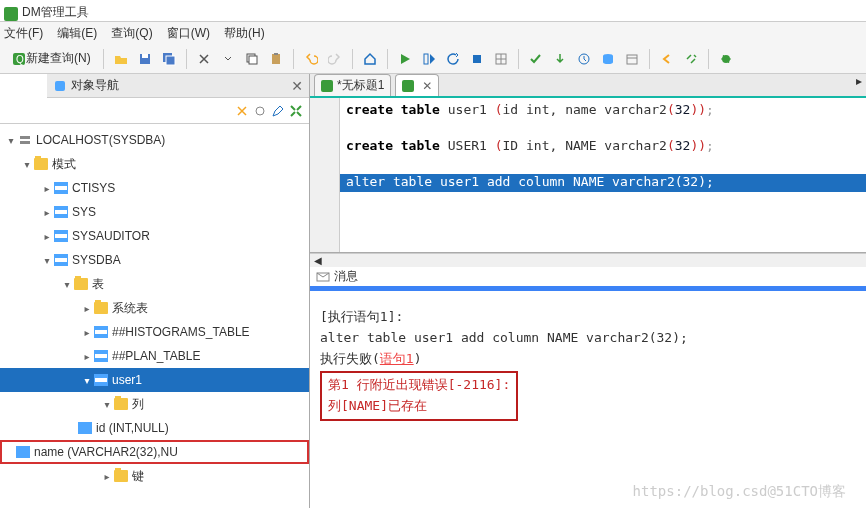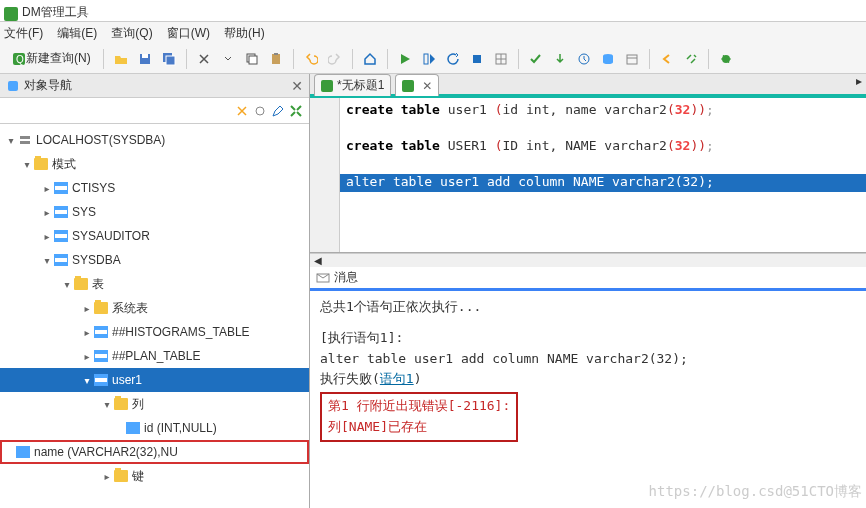--- a/index.html
+++ b/index.html
@@ -7,56 +7,56 @@
   .titlebar { height: 22px; background: #fff; border-bottom: 1px solid #ccc; display: flex; align-items: flex-end; padding: 0 4px; }
   .titlebar .app-icon { width: 14px; height: 14px; background: #3a9b3a; border-radius: 2px; margin-right: 4px; display: inline-block; }
   .menubar { height: 22px; background: #f5f5f5; display: flex; align-items: center; padding: 0 4px; }
   .menubar span { margin-right: 14px; cursor: default; }
   .toolbar { height: 30px; background: #f5f5f5; border-bottom: 1px solid #ccc; display: flex; align-items: center; padding: 0 6px; gap: 2px; }
   .tool { width: 22px; height: 22px; display: flex; align-items: center; justify-content: center; border-radius: 2px; }
   .tool-sep { width: 1px; height: 20px; background: #ccc; margin: 0 4px; }
   .tool.text { width: auto; padding: 0 6px; }
   .main { display: flex; height: calc(508px - 74px); }
   .left-pane { width: 310px; background: #fff; border-right: 1px solid #aaa; display: flex; flex-direction: column; }
-  .pane-header { height: 24px; background: #eaeaea; display: flex; align-items: center; padding: 0 6px; border-bottom: 1px solid #ccc; }
+  .pane-header { height: 24px; background: #eaeaea; display: flex; align-items: center; padding: 0 6px; border-bottom: 1px solid #ccc; margin-left: 47px; }
   .pane-header .close-x { margin-left: auto; font-size: 14px; color: #666; }
   .pane-icons { height: 26px; display: flex; justify-content: flex-end; align-items: center; gap: 4px; padding: 0 6px; border-bottom: 1px solid #ccc; }
   .tree { flex: 1; overflow: auto; padding: 4px 0; }
   .tree-row { display: flex; align-items: center; height: 24px; white-space: nowrap; }
   .tree-row.selected { background: #1e6fbf; color: #fff; }
   .tree-row.highlight-red { border: 2px solid #d43131; }
   .twisty { width: 14px; text-align: center; font-size: 10px; color: #666; display: inline-block; }
   .icon-folder { width: 14px; height: 12px; background: #f5c542; border-radius: 1px; display: inline-block; margin-right: 4px; position: relative; }
   .icon-folder::before { content: ""; position: absolute; top: -2px; left: 1px; width: 6px; height: 2px; background: #f5c542; }
   .icon-server { width: 14px; height: 14px; display: inline-block; margin-right: 4px; }
   .icon-table { width: 14px; height: 12px; display: inline-block; margin-right: 4px; background: linear-gradient(#4da6ff 0 33%, #fff 33% 66%, #4da6ff 66% 100%); border: 1px solid #4da6ff; }
   .icon-col { width: 14px; height: 12px; display: inline-block; margin-right: 4px; background: #4da6ff; }
   .right-pane { flex: 1; display: flex; flex-direction: column; }
-  .tabs { height: 24px; background: #eaeaea; display: flex; padding: 0 4px; gap: 4px; border-bottom: 4px solid #14b8a6; }
+  .tabs { height: 24px; background: #eaeaea; display: flex; padding: 0 4px; gap: 4px; border-bottom: 2px solid #14b8a6; }
   .tab { height: 22px; background: #f5f5f5; border: 1px solid #aaa; border-bottom: none; border-radius: 4px 4px 0 0; padding: 0 6px; display: flex; align-items: center; gap: 4px; font-size: 12px; }
   .tab.active { background: #fff; }
   .tab .close-x { font-size: 12px; color: #666; margin-left: 4px; }
   .editor { flex: 1; background: #fff; border-bottom: 1px solid #aaa; display: flex; position: relative; overflow: auto; }
   .gutter { width: 30px; background: #f0f0f0; border-right: 1px solid #ccc; }
   .code { flex: 1; font-family: Consolas, monospace; font-size: 13px; padding: 4px 0; }
   .code-line { height: 18px; padding: 0 6px; white-space: pre; }
   .code-line.highlight { background: #1e6fbf; color: #fff; }
   .kw { color: #000000; font-weight: bold; }
   .ident { color: #333; }
   .type { color: #333; }
-  .num { color: #ef4444; font-weight: bold; }
+  .num { color: #0f172a; }
   .paren { color: #c62828; }
   .stmt-end { color: #999; }
   .editor-scroll-indicator { height: 14px; background: #f0f0f0; border-top: 1px solid #ccc; display: flex; align-items: center; padding-left: 4px; }
-  .messages-header { height: 24px; background: #fff; border-bottom: 3px solid #3b82f6; display: flex; align-items: center; padding: 0 6px; gap: 4px; }
+  .messages-header { height: 24px; background: #fff; border-bottom: 5px solid #3b82f6; display: flex; align-items: center; padding: 0 6px; gap: 4px; }
   .messages { flex: 1; background: #fff; padding: 6px 10px; font-family: "Microsoft YaHei", SimSun, monospace; font-size: 13px; line-height: 1.6; position: relative; overflow: hidden; }
-  .msg-link { color: #0369a1; text-decoration: underline; }
+  .msg-link { color: #ef4444; text-decoration: underline; }
   .error-box { border: 2px solid #b91c1c; padding: 2px 6px; display: inline-block; margin: 2px 0; }
   .error-text { color: #c62828; }
-  .watermark { position: absolute; right: 4px; bottom: 6px; color: #ccc; font-size: 14px; }
+  .watermark { position: absolute; right: 20px; bottom: 6px; color: #ccc; font-size: 14px; }
   .right-top-arrows { display: flex; gap: 2px; margin-left: auto; }
   svg { display: block; }
 </style>
 </head>
 <body>
 
 <div class="titlebar">
   <span class="app-icon"></span>
   <span>DM管理工具</span>
 </div>
@@ -308,21 +308,21 @@
       <div class="tree-row selected" style="padding-left:80px">
           <span class="twisty" style="color:#fff">▾</span>
           <span class="icon-table"></span>
           <span>user1</span>
         </div>
       <div class="tree-row" style="padding-left:100px">
           <span class="twisty">▾</span>
           <span class="icon-folder"></span>
           <span>列</span>
         </div>
-      <div class="tree-row" style="padding-left:112px">
+      <div class="tree-row" style="padding-left:64px">
           <span class="twisty" style="visibility:hidden">▸</span>
           <span class="icon-col"></span>
           <span>id (INT,NULL)</span>
         </div>
       <div class="tree-row highlight-red" style="">
           <span class="twisty" style="visibility:hidden">▸</span>
           <span class="icon-col"></span>
           <span>name (VARCHAR2(32),NU</span>
         </div>
       <div class="tree-row" style="padding-left:100px">
@@ -367,21 +367,20 @@
       </div>
 
     <div class="messages-header">
       <svg width="14" height="14">
           <rect x="1" y="3" width="12" height="8" fill="none" stroke="#888"></rect>
           <path d="M1 3l6 4 6-4" fill="none" stroke="#888"></path>
         </svg>
       <span>消息</span>
     </div>
     <div class="messages">
-      <div>总共1个语句正依次执行...</div>
       <div style="height:10px"></div>
       <div>[执行语句1]:</div>
       <div style="font-family:Consolas,monospace">alter table user1 add column NAME varchar2(32);</div>
       <div><span>执行失败(</span><span class="msg-link">语句1</span><span>)</span></div>
       <div class="error-box">
         <div class="error-text">第1 行附近出现错误[-2116]:</div>
         <div class="error-text">列[NAME]已存在</div>
       </div>
       <div style="height:10px"></div>
       <div class="watermark">https://blog.csd@51CTO博客</div>

